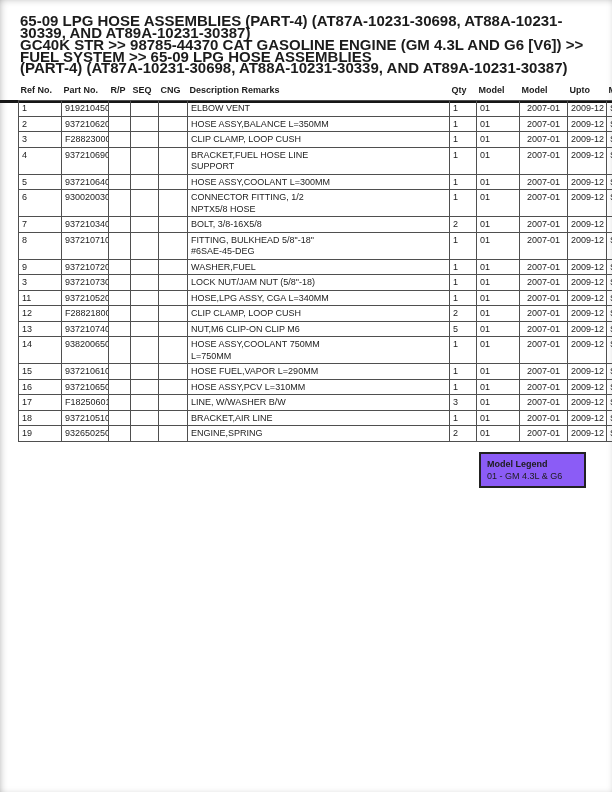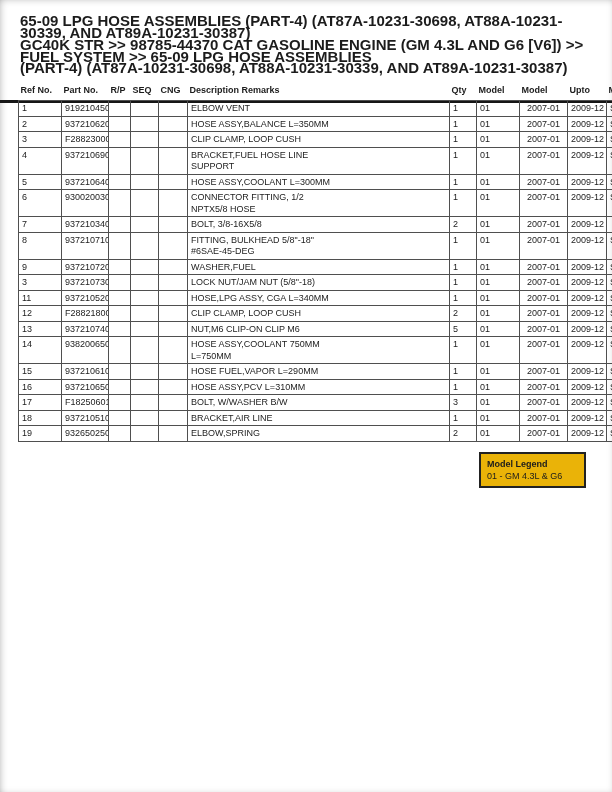--- a/index.html
+++ b/index.html
@@ -52,21 +52,21 @@
   .c-cng{width:25px;}
   .c-desc{width:258px;}
   .c-qty{width:23px;}
   .c-model{width:39px;}
   .c-from{width:44px;text-align:center;}
   .c-upto{width:35px;}
   .c-mr{width:14px;}
   .legend{
     position:absolute;left:479px;top:452px;width:92px;
     border:2px solid #222222;
-    background:#eab308;
+    background:#8b5cf6;
     padding:4px 5px 4px 6px;
     font-size:9px;line-height:12px;
   }
   .legend-title{font-weight:bold;}
   .legend-entry{white-space:nowrap;}
 </style>
 </head>
 <body>
 
 <div class="page">
@@ -306,21 +306,21 @@
           <td class="c-from">2007-01</td>
           <td class="c-upto">2009-12</td>
           <td class="c-mr">S</td>
         </tr>
         <tr>
           <td class="c-ref">17</td>
           <td class="c-part">F182506016</td>
           <td class="c-rp"></td>
           <td class="c-seq"></td>
           <td class="c-cng"></td>
-          <td class="c-desc">BOLT, W/WASHER B/W</td>
+          <td class="c-desc">LINE, W/WASHER B/W</td>
           <td class="c-qty">3</td>
           <td class="c-model">01</td>
           <td class="c-from">2007-01</td>
           <td class="c-upto">2009-12</td>
           <td class="c-mr">S</td>
         </tr>
         <tr>
           <td class="c-ref">18</td>
           <td class="c-part">9372105100</td>
           <td class="c-rp"></td>
@@ -332,21 +332,21 @@
           <td class="c-from">2007-01</td>
           <td class="c-upto">2009-12</td>
           <td class="c-mr">S</td>
         </tr>
         <tr>
           <td class="c-ref">19</td>
           <td class="c-part">9326502500</td>
           <td class="c-rp"></td>
           <td class="c-seq"></td>
           <td class="c-cng"></td>
-          <td class="c-desc">ELBOW,SPRING</td>
+          <td class="c-desc">ENGINE,SPRING</td>
           <td class="c-qty">2</td>
           <td class="c-model">01</td>
           <td class="c-from">2007-01</td>
           <td class="c-upto">2009-12</td>
           <td class="c-mr">S</td>
         </tr>
       </tbody>
   </table>
 
   <div class="legend">

